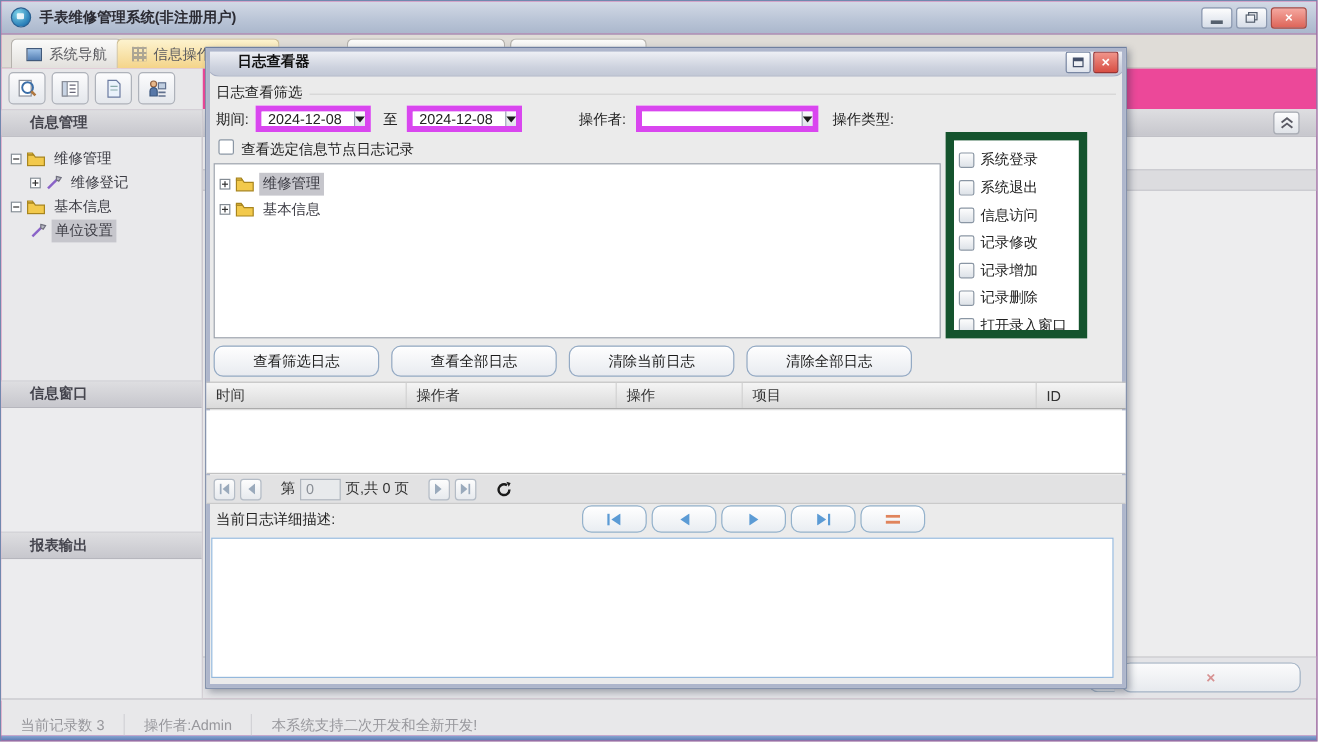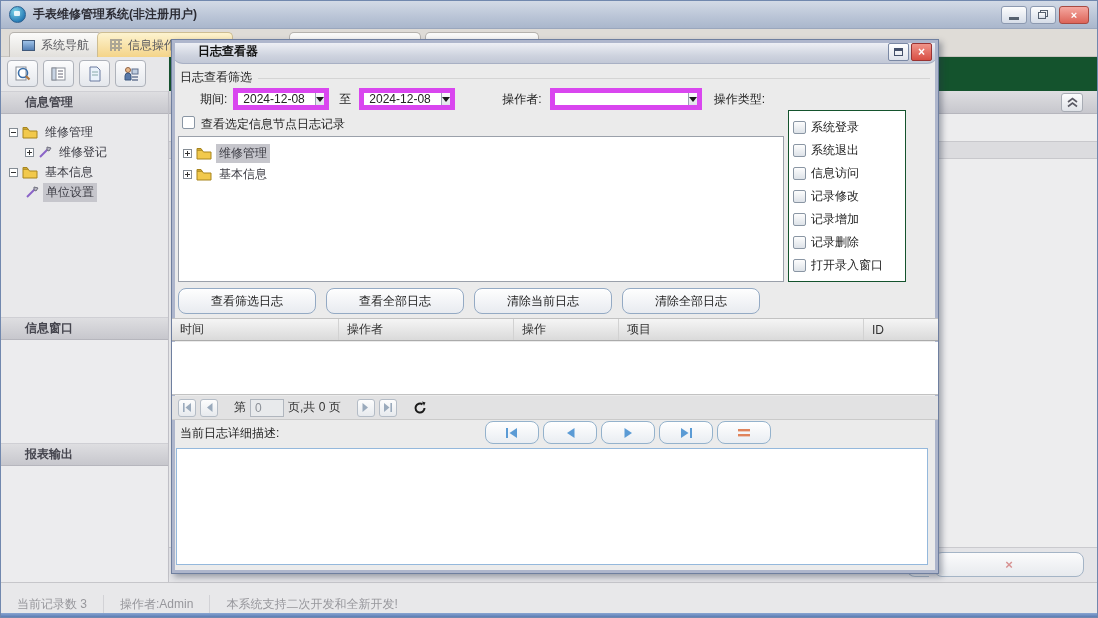--- a/index.html
+++ b/index.html
@@ -1,18 +1,18 @@
 <!DOCTYPE html>
 <html><head>
 <meta charset="utf-8">
 <style>
   * { margin:0; padding:0; box-sizing:border-box; }
   html,body { width:1098px; height:618px; }
   body { font-family:"Liberation Sans","DejaVu Sans",sans-serif; font-size:12px; color:#333; background:#dfe2e7; overflow:hidden; }
-  .window { position:relative; width:1098px; height:618px; border:1px solid #7188ae; background:#14532d; overflow:hidden; }
+  .window { position:relative; width:1098px; height:618px; border:1px solid #7188ae; background:#ec4899; overflow:hidden; }
 
   
   .titlebar { position:absolute; left:0; top:0; width:100%; height:28px;
     background:linear-gradient(#d3dae6,#b9c4d6 60%,#aab7cc); border-bottom:1px solid #9aa7bd;
     display:flex; align-items:center; padding:0 8px; }
   .app-icon { width:17px; height:17px; border-radius:50%; margin-right:7px;
     background:radial-gradient(circle at 35% 30%, #7fd4e8, #2a7fb8 70%, #1a5a90); border:1px solid #2a6090; position:relative; }
   .app-icon::after { content:""; position:absolute; left:4px; top:4px; width:6px; height:5px; background:#fff; border-radius:1px; opacity:.85; }
   .title-text { font-weight:bold; color:#2b2b33; }
   .win-btns { margin-left:auto; display:flex; gap:3px; }
@@ -85,29 +85,29 @@
   .dlg-btns { margin-left:auto; display:flex; gap:2px; }
   .dlg-btn { width:21px; height:18px; border:1px solid #7a88a4; border-radius:2px; background:linear-gradient(#ffffff,#dfe3ec);
     display:flex; align-items:center; justify-content:center; }
   .dlg-btn.close { background:linear-gradient(#f0948a,#d84f44); border-color:#933; color:#fff; font-weight:bold; }
   .glyph-max { width:9px; height:8px; border:1.5px solid #44506a; border-top-width:3px; }
   .dlg-client { position:relative; width:100%; height:505px; }
 
   .group-row { position:absolute; left:8px; top:5px; right:8px; display:flex; align-items:center; gap:6px; color:#222; }
   .group-row .rule { flex:1; height:1px; background:#d4d4d4; margin-top:2px; }
 
-  .frow { position:absolute; top:24px; left:8px; height:22px; display:flex; align-items:center;margin-left:20px; }
+  .frow { position:absolute; top:24px; left:8px; height:22px; display:flex; align-items:center; }
   .flabel { color:#222; }
   .combo { display:flex; height:22px; border:5px solid #d946ef; background:#fff; }
   .combo input { border:none; outline:none; height:100%; padding:0 5px; font:inherit; color:#222; background:#fff; }
   .combo .arrow-btn { width:18px; height:100%; border-left:1px solid #9aa4b4; background:linear-gradient(#fafbfc,#dfe3ea);
     display:flex; align-items:center; justify-content:center; }
   .caret { width:0; height:0; border-left:4px solid transparent; border-right:4px solid transparent; border-top:5px solid #1a1a1a; }
 
-  .checklist { position:absolute; left:616px; top:46px; width:118px; height:172px; background:#fff; border:1px solid #14532d; overflow:hidden; padding:5px 4px; }
+  .checklist { position:absolute; left:616px; top:46px; width:118px; height:172px; background:#fff; border:7px solid #14532d; overflow:hidden; padding:5px 4px; }
   .chk-row { display:flex; align-items:center; gap:5px; height:23px; color:#222; }
   .checkbox { width:13px; height:13px; border:1px solid #8a96a4; border-radius:2px; background:linear-gradient(#fdfdfd,#dde2e8); flex:none; }
 
   .node-chk { position:absolute; left:10px; top:52px; display:flex; align-items:flex-start; gap:6px; color:#222; }
   .node-chk .checkbox { background:#fff; }
 
   .dlg-tree { position:absolute; left:6px; top:72px; width:606px; height:146px; background:#fff; border:1px solid #9aa0aa; padding:6px 4px; }
   .dlg-tree .tree-row { height:21px; }
 
   .btn-row { position:absolute; left:6px; top:224px; display:flex; gap:10px; }

